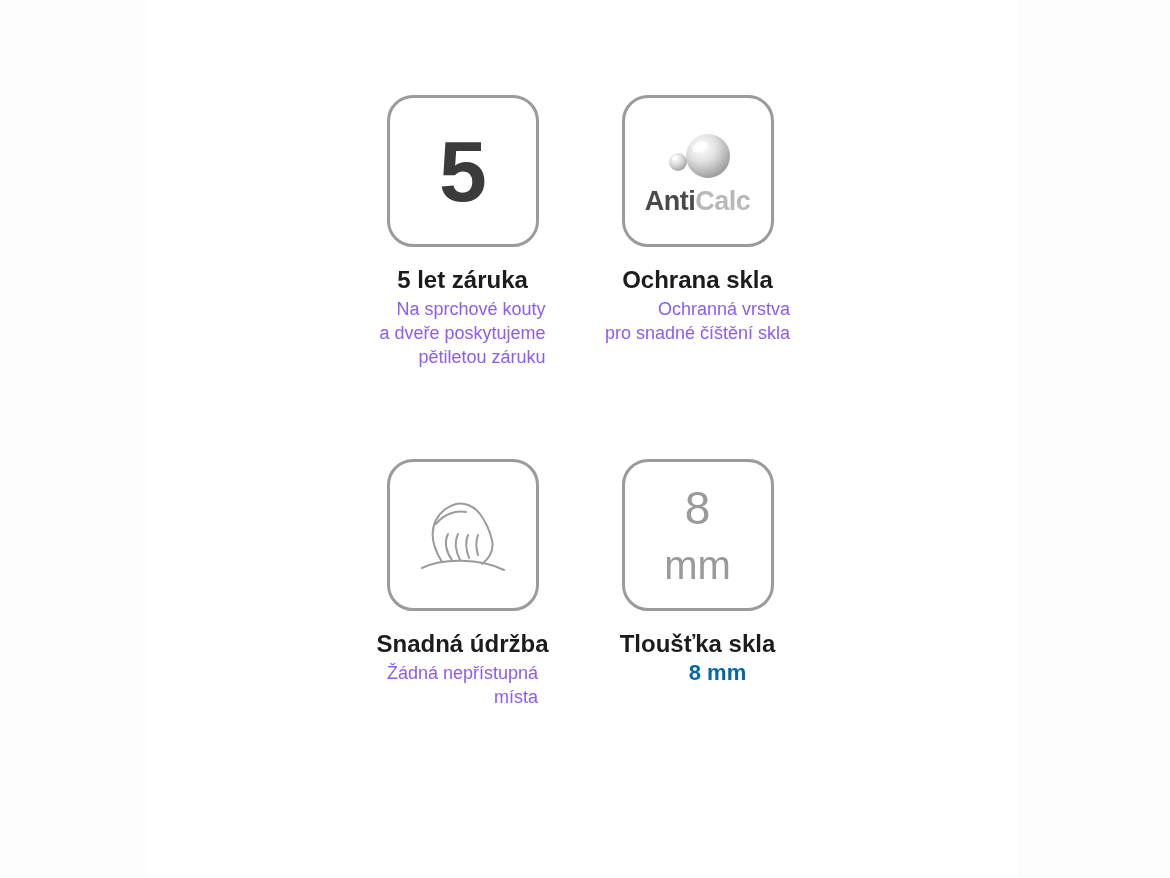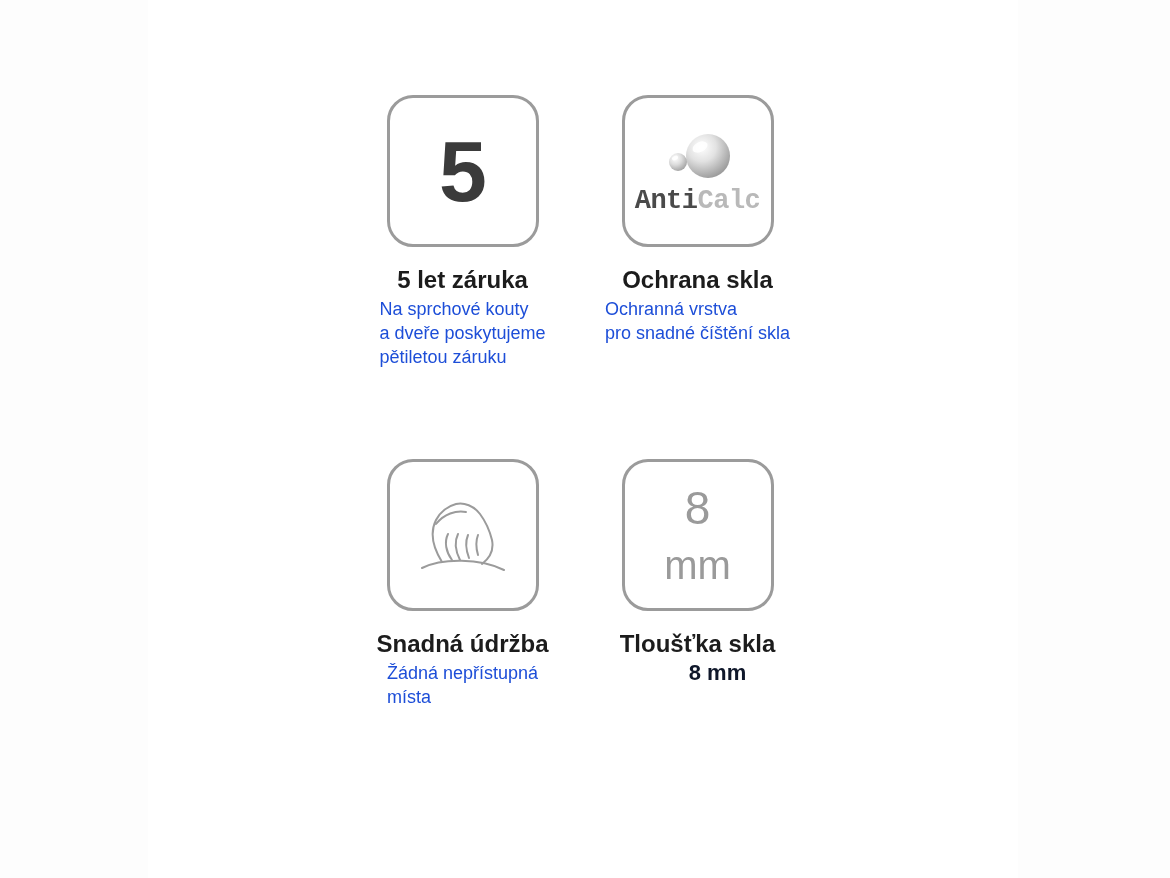--- a/index.html
+++ b/index.html
@@ -82,21 +82,20 @@
     flex-direction: column;
     align-items: center;
     justify-content: center;
     padding-top: 6px;
   }
   .anticalc-text {
     font-size: 27px;
     font-weight: bold;
     letter-spacing: -0.5px;
     margin-top: 2px;
-    font-family: Liberation Mono, monospace;
   }
   .anticalc-text .dark { color: #4a4a4a; }
   .anticalc-text .light { color: #b9b9b9; }
 
   .thickness-wrap {
     display: flex;
     flex-direction: column;
     align-items: center;
     justify-content: center;
     color: #9a9a9a;
@@ -116,30 +115,30 @@
     margin-top: 18px;
     font-size: 24px;
     font-weight: bold;
     color: #1c1c1c;
     text-align: center;
     line-height: 1.25;
   }
   .feature-title-2 {
     font-size: 22px;
     font-weight: bold;
-    color: #0f172a;
+    color: #0369a1;
     text-align: center;
     line-height: 1.25;
     margin-left: 40px;
   }
   .feature-desc {
     margin-top: 3px;
     font-size: 18px;
-    color: #1d4ed8;
-    text-align: left;
+    color: #8b5cf6;
+    text-align: right;
     line-height: 1.32;
   }
 
   .logo {
     position: absolute;
     right: 140px;
     bottom: 22px;
     display: flex;
     align-items: flex-start;
   }

